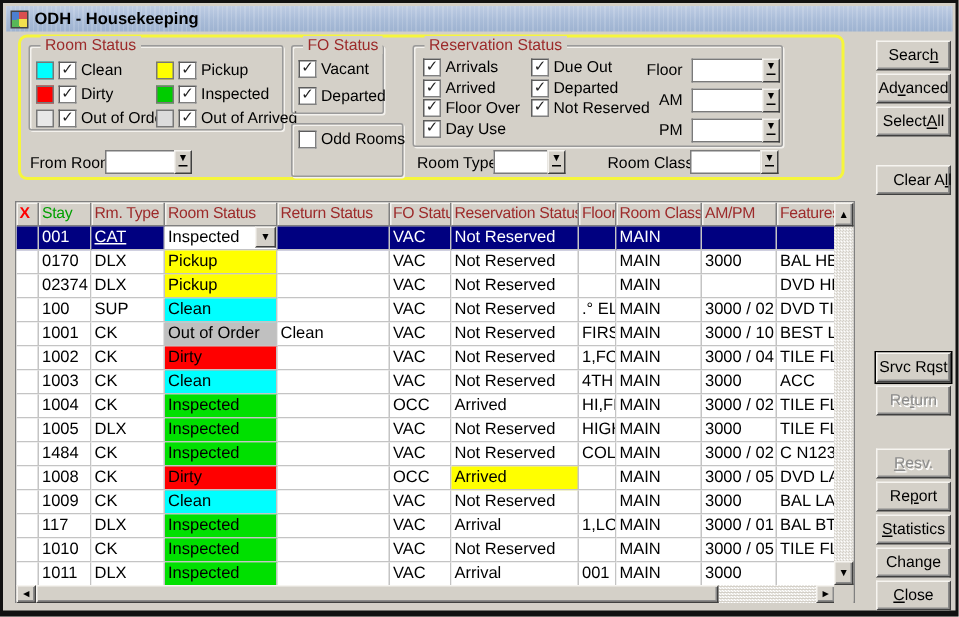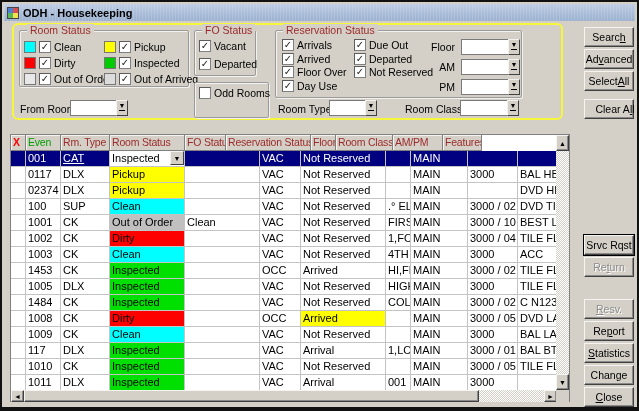--- a/index.html
+++ b/index.html
@@ -273,37 +273,38 @@
       <span class="combo-field" style="width: 47px;"></span>
       <span class="combo-btn">
         <span class="drop-glyph">▼</span>
       </span>
     </div>
 
   <div id="side-buttons">
       <div class="side-btn" style="top: 25px;">Searc<u>h</u></div>
       <div class="side-btn" style="top: 47px;">Ad<u>v</u>anced</div>
       <div class="side-btn" style="top: 69px;">Select <u>A</u>ll</div>
-      <div class="side-btn" style="top: 97px; padding-left: 12px;">Clear A<u>l</u>l</div>
+      <div class="side-btn" style="top: 108px; padding-left: 12px;">Clear A<u>l</u>l</div>
       <div class="side-btn default" style="top: 233px;">Srvc Rqst</div>
       <div class="side-btn disabled" style="top: 255px;">Re<u>t</u>urn</div>
       <div class="side-btn disabled" style="top: 297px;"><u>R</u>esv.</div>
       <div class="side-btn" style="top: 319px;">Re<u>p</u>ort</div>
       <div class="side-btn" style="top: 341px;"><u>S</u>tatistics</div>
       <div class="side-btn" style="top: 363px;">Change</div>
       <div class="side-btn" style="top: 385px;"><u>C</u>lose</div>
     </div>
 
   <div class="grid">
     <div class="grid-body" id="grid-body">
         <div class="g-row g-head">
           <div class="g-cell" style="width: 15px; color: rgb(255, 0, 0); font-weight: bold;">X</div>
-          <div class="g-cell" style="width: 35px; color: rgb(0, 160, 0);">Even</div>
+          <div class="g-cell" style="width: 35px; color: rgb(0, 160, 0);">Stay</div>
           <div class="g-cell" style="width: 49px; color: rgb(156, 42, 42);">Rm. Type</div>
           <div class="g-cell" style="width: 75px; color: rgb(156, 42, 42);">Room Status</div>
+          <div class="g-cell" style="width: 75px; color: rgb(156, 42, 42);">Return Status</div>
           <div class="g-cell" style="width: 41px; color: rgb(156, 42, 42);">FO Status</div>
           <div class="g-cell" style="width: 85px; color: rgb(156, 42, 42);">Reservation Status</div>
           <div class="g-cell" style="width: 25px; color: rgb(156, 42, 42);">Floor</div>
           <div class="g-cell" style="width: 57px; color: rgb(156, 42, 42);">Room Class</div>
           <div class="g-cell" style="width: 50px; color: rgb(156, 42, 42);">AM/PM</div>
           <div class="g-cell" style="width: 39px; color: rgb(156, 42, 42);">Features</div>
         </div>
         <div class="g-row sel">
           <div class="g-cell" style="width: 15px;"></div>
           <div class="g-cell" style="width: 35px;">001</div>
@@ -317,21 +318,21 @@
           <div class="g-cell" style="width: 75px;"></div>
           <div class="g-cell" style="width: 41px;">VAC</div>
           <div class="g-cell" style="width: 85px;">Not Reserved</div>
           <div class="g-cell" style="width: 25px;"></div>
           <div class="g-cell" style="width: 57px;">MAIN</div>
           <div class="g-cell" style="width: 50px;"></div>
           <div class="g-cell" style="width: 39px;"></div>
         </div>
         <div class="g-row">
           <div class="g-cell" style="width: 15px;"></div>
-          <div class="g-cell" style="width: 35px;">0117</div>
+          <div class="g-cell" style="width: 35px;">0170</div>
           <div class="g-cell" style="width: 49px;">DLX</div>
           <div class="g-cell" style="width: 75px; background: rgb(255, 255, 0); color: rgb(0, 0, 0);">Pickup</div>
           <div class="g-cell" style="width: 75px;"></div>
           <div class="g-cell" style="width: 41px;">VAC</div>
           <div class="g-cell" style="width: 85px;">Not Reserved</div>
           <div class="g-cell" style="width: 25px;"></div>
           <div class="g-cell" style="width: 57px;">MAIN</div>
           <div class="g-cell" style="width: 50px;">3000</div>
           <div class="g-cell" style="width: 39px;">BAL HB</div>
         </div>
@@ -395,21 +396,21 @@
           <div class="g-cell" style="width: 75px;"></div>
           <div class="g-cell" style="width: 41px;">VAC</div>
           <div class="g-cell" style="width: 85px;">Not Reserved</div>
           <div class="g-cell" style="width: 25px;">4TH F</div>
           <div class="g-cell" style="width: 57px;">MAIN</div>
           <div class="g-cell" style="width: 50px;">3000</div>
           <div class="g-cell" style="width: 39px;">ACC</div>
         </div>
         <div class="g-row">
           <div class="g-cell" style="width: 15px;"></div>
-          <div class="g-cell" style="width: 35px;">1453</div>
+          <div class="g-cell" style="width: 35px;">1004</div>
           <div class="g-cell" style="width: 49px;">CK</div>
           <div class="g-cell" style="width: 75px; background: rgb(0, 224, 0); color: rgb(0, 0, 0);">Inspected</div>
           <div class="g-cell" style="width: 75px;"></div>
           <div class="g-cell" style="width: 41px;">OCC</div>
           <div class="g-cell" style="width: 85px;">Arrived</div>
           <div class="g-cell" style="width: 25px;">HI,FLO</div>
           <div class="g-cell" style="width: 57px;">MAIN</div>
           <div class="g-cell" style="width: 50px;">3000 / 02</div>
           <div class="g-cell" style="width: 39px;">TILE FLC</div>
         </div>

